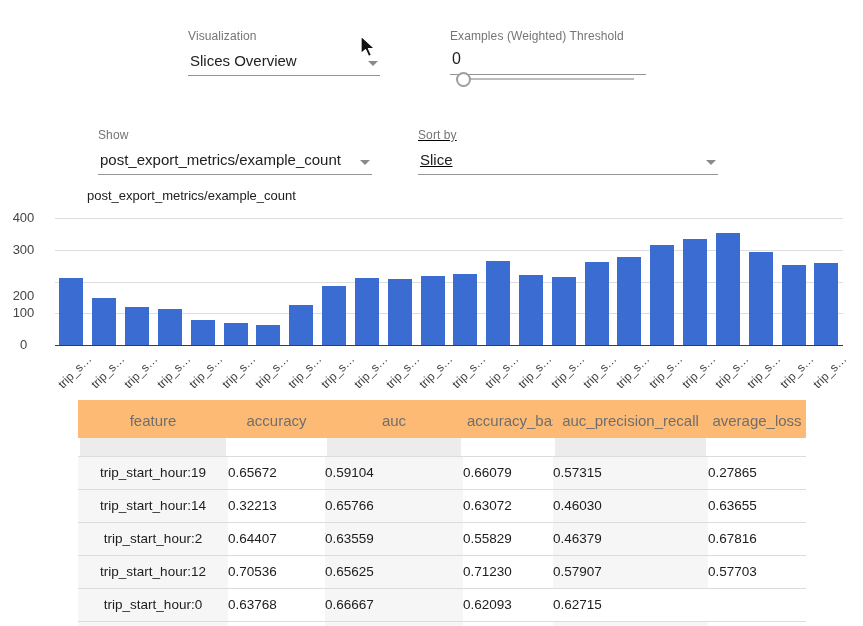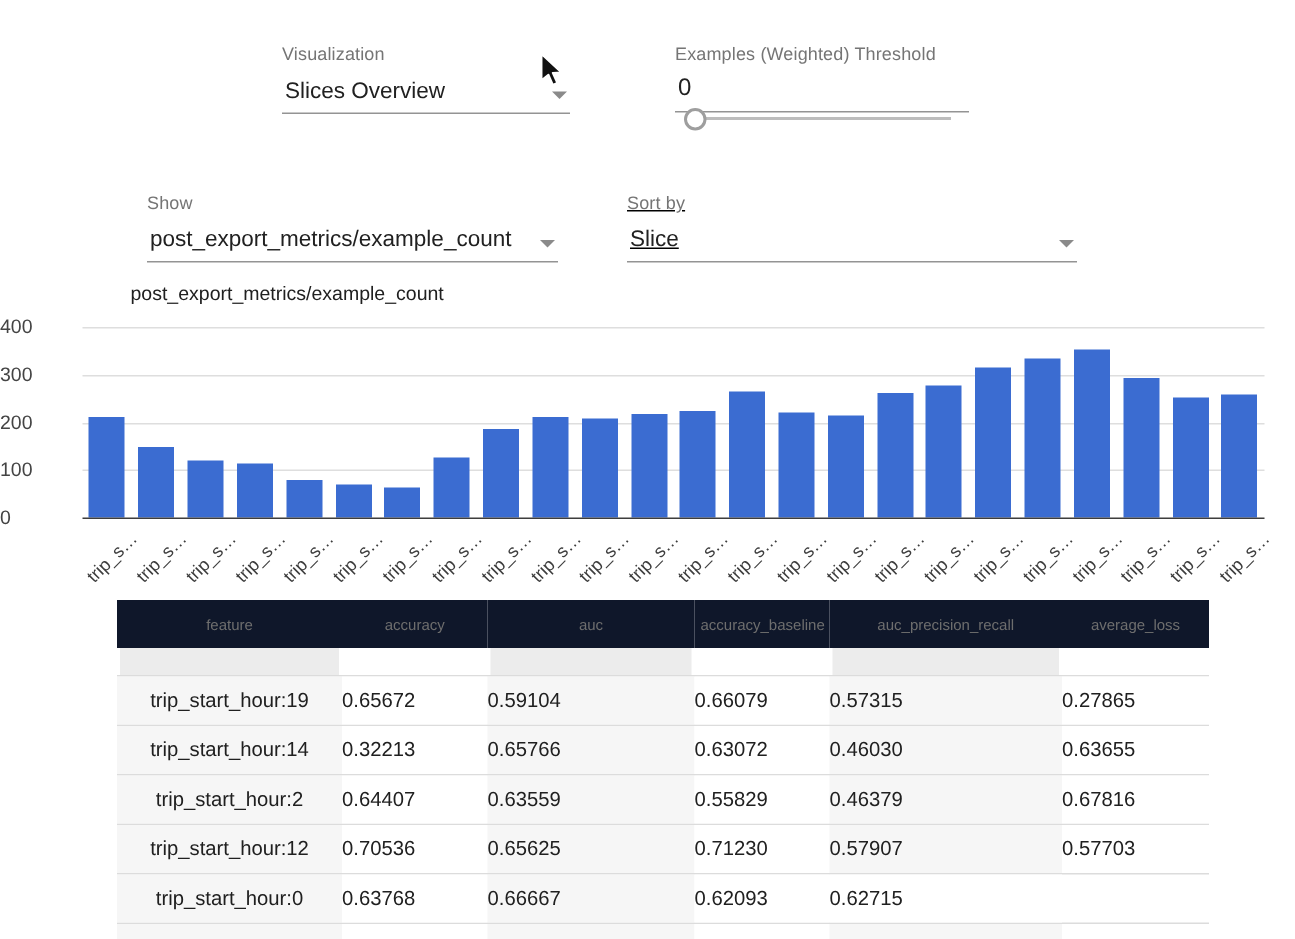--- a/index.html
+++ b/index.html
@@ -33,37 +33,37 @@
     background:#fff; border:2px solid #9e9e9e; border-radius:50%;
   }
   
   .legend { position:absolute; left:62px; top:188px; display:flex; align-items:center; }
   .legend .swatch { width:17px; height:11px; margin-right:8px; }
   .legend .ltext { font-size:13px; color:#202020; }
   .plot { position:absolute; left:55px; top:218px; width:788px; height:127px; }
   .gridline { position:absolute; left:0; right:0; height:1px; background:#dedede; }
   .gridline.base { background:#3d3d3d; z-index:2; }
   .yaxis { position:absolute; left:0; top:218px; width:47px; height:127px; }
-  .ytick { position:absolute; right:0; width:47px; text-align:left; font-size:13px; color:#444; }
+  .ytick { position:absolute; right:0; width:47px; text-align:center; font-size:13px; color:#444; }
   .bars { position:absolute; left:0; right:0; top:0; bottom:0; display:flex; align-items:flex-end; justify-content:space-around; z-index:1; }
   .bar-slot { flex:1; display:flex; justify-content:center; align-items:flex-end; height:100%; }
   .bar { width:24px; }
   .xaxis { position:absolute; left:55px; top:346px; width:788px; height:50px; display:flex; }
   .xslot { flex:1; position:relative; }
   .xlab {
     position:absolute; top:6px; right:50%; margin-right:-13px;
     font-size:12px; color:#3d3d3d; white-space:nowrap;
     transform:rotate(-45deg); transform-origin:100% 0;
   }
   
   .tbl { position:absolute; left:78px; top:400px; width:728px; background:#fff; }
   .trow { display:grid; grid-template-columns:150px 97px 138px 90px 155px 98px; }
   .hcell {
-    font-size:10px; color:#6e6e6e; text-align:center;
-    padding:12px 4px 9px 4px; cursor:pointer; background:#0f172a;
+    font-size:15px; color:#6e6e6e; text-align:center;
+    padding:12px 4px 9px 4px; cursor:pointer; background:#fdba74;
   }
   .fcell { height:18px; }
   .fcell.shade { background:#ececec; margin:0 2px; }
   .drow { border-top:1px solid #dcdcdc; cursor:pointer; }
   .dcell { font-size:13.5px; color:#202020; line-height:32px; height:32px; background:#fff; }
   .dcell.shade { background:#f6f6f6; }
   .dcell.feat { text-align:center; }
   .dcell.num { text-align:left; padding-right:14px; }
   .cursor { position:absolute; left:359px; top:35px; z-index:10; }
 </style>
@@ -105,21 +105,21 @@
 </div>
 
 <div class="legend">
   <span class="swatch"></span>
   <span class="ltext">post_export_metrics/example_count</span>
 </div>
 
 <div class="yaxis">
     <div class="ytick" style="top: -8px;">400</div>
     <div class="ytick" style="top: 23.75px;">300</div>
-    <div class="ytick" style="top: 56px;">200</div>
+    <div class="ytick" style="top: 70px;">200</div>
     <div class="ytick" style="top: 87.25px;">100</div>
     <div class="ytick" style="top: 119px;">0</div>
   </div>
 
 <div class="plot">
   <div>
       <div class="gridline" style="top: 0px;"></div>
       <div class="gridline" style="top: 31.75px;"></div>
       <div class="gridline" style="top: 63.5px;"></div>
       <div class="gridline" style="top: 95.25px;"></div>

